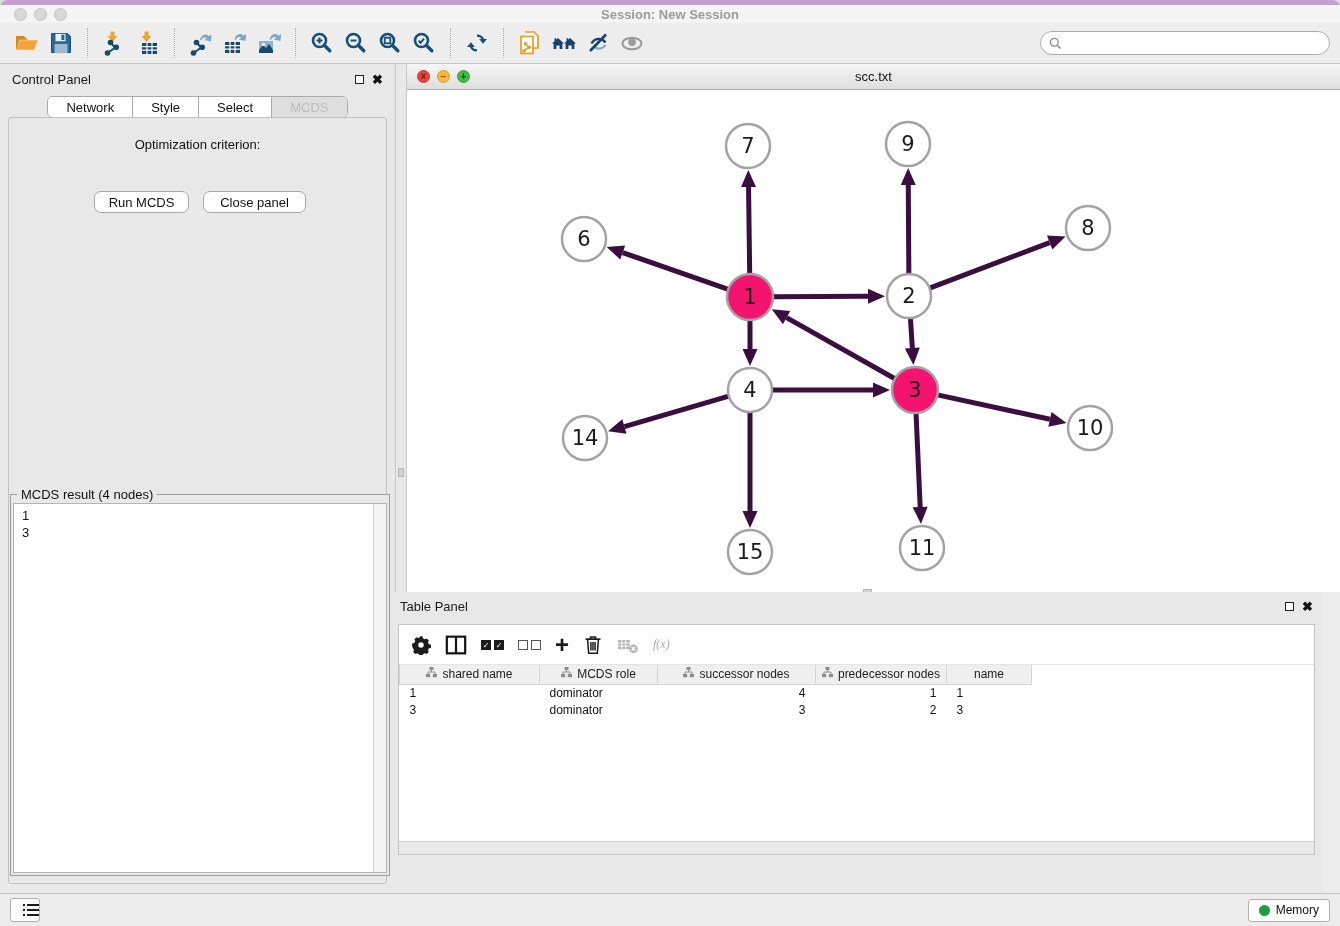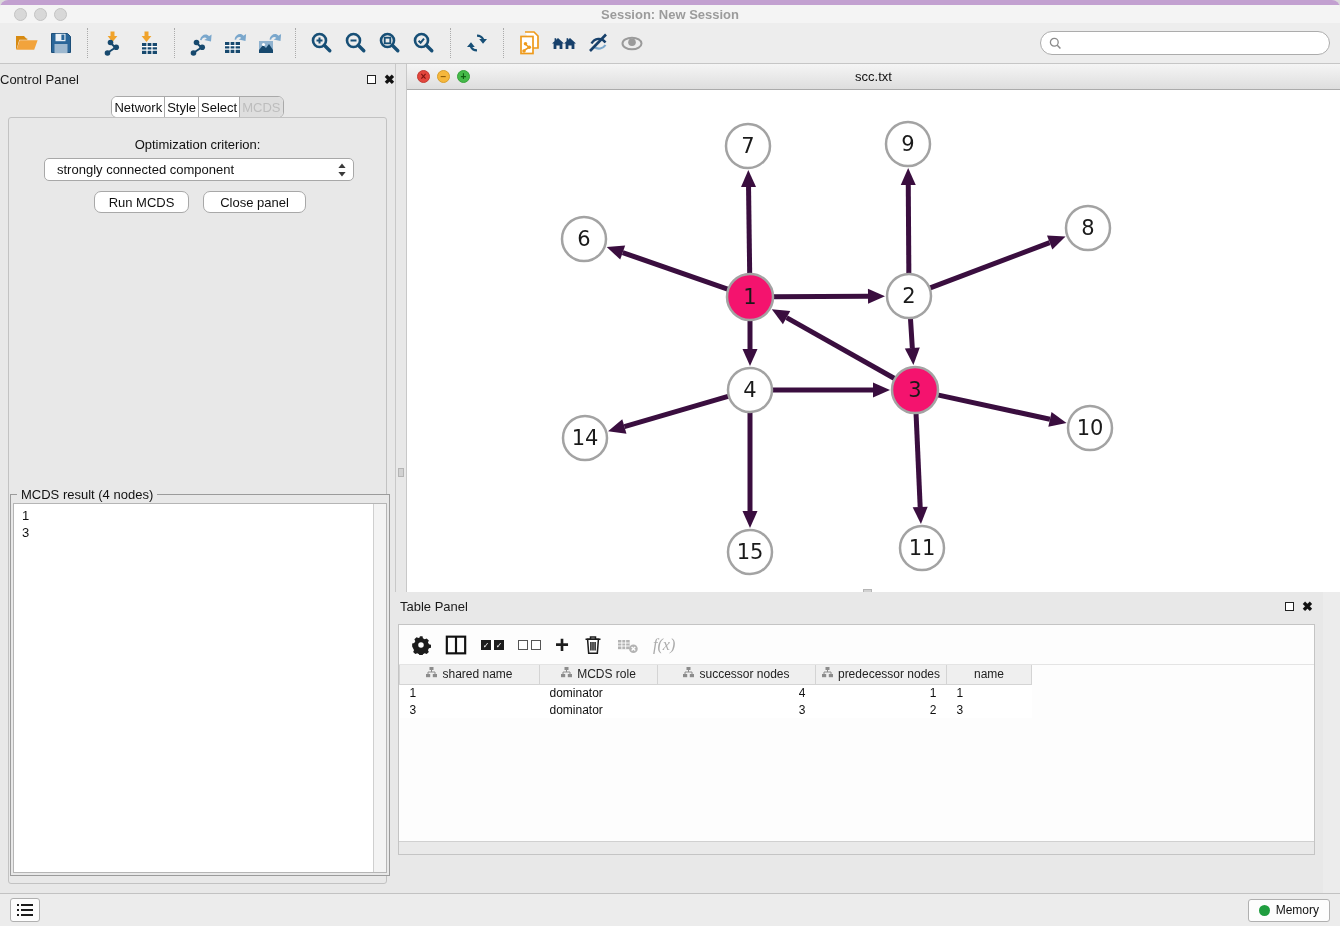--- a/index.html
+++ b/index.html
@@ -17,28 +17,28 @@
   .toolbar { position:absolute; left:0; top:23px; width:100%; height:41px; background:#EDEDED; border-bottom:1px solid #C6C6C6; display:flex; align-items:center; padding:0 10px; }
   .tb-ico { width:34px; height:30px; display:flex; align-items:center; justify-content:center; cursor:pointer; flex:0 0 auto; }
   .tb-ico svg { width:26px; height:26px; }
   .tb-sep { width:1px; height:30px; border-left:1px dotted #ABABAB; margin:0 9px; flex:0 0 auto; }
   .searchbox { margin-left:auto; width:290px; height:24px; background:#fff; border:1px solid #ACACAC; border-radius:12px; display:flex; align-items:center; padding:0 8px; }
   .searchbox svg { width:13px; height:13px; flex:0 0 auto; }
   .searchbox input { border:none; outline:none; background:transparent; flex:1; font-size:12px; margin-left:5px; }
 
   
   .control-panel { position:absolute; left:0; top:64px; width:395px; height:829px; background:#E8E8E8; }
-  .cp-header { height:30px; display:flex; align-items:center; padding:0 0; }
+  .cp-header { height:30px; display:flex; align-items:center; padding:0 12px; }
   .panel-title { font-size:13px; color:#1A1A1A; }
   .win-btns { margin-left:auto; display:flex; align-items:center; gap:8px; }
   .float-ico { width:9px; height:9px; border:1.5px solid #222; background:#fff; display:inline-block; cursor:pointer; }
   .close-ico { font-size:13px; font-weight:bold; color:#111; line-height:9px; cursor:pointer; }
 
   .tabgroup { display:flex; border:1px solid #A9A9A9; border-radius:6px; overflow:hidden; background:#fff; height:22px; }
-  .tabgroup .tab { padding:0 2px; font-size:13px; color:#111; background:#fff; display:flex; align-items:center; border-left:1px solid #A9A9A9; cursor:pointer; }
+  .tabgroup .tab { padding:0 18px; font-size:13px; color:#111; background:#fff; display:flex; align-items:center; border-left:1px solid #A9A9A9; cursor:pointer; }
   .tabgroup .tab:first-child { border-left:none; }
   .tabgroup .tab.active { background:#DEDEDE; color:#BDBDBD;text-align:right; }
   .cp-tabs-row { position:absolute; top:32px; left:0; width:100%; display:flex; justify-content:center; }
   .cp-content-border { position:absolute; left:8px; top:53px; width:379px; height:767px; border:1px solid #C2C2C2; border-radius:3px; }
 
   .opt-label { position:absolute; top:73px; left:0; width:100%; text-align:center; font-size:13px; color:#111; }
   .dropdown { position:absolute; top:94px; left:44px; width:310px; height:23px; background:#fff; border:1px solid #A8A8A8; border-radius:5px; display:flex; align-items:center; padding:0 6px 0 12px; cursor:pointer; }
   .dropdown .dd-val { flex:1; font-size:13px; color:#111; }
   .dd-stepper svg { width:10px; height:14px; display:block; }
   .cp-btn { position:absolute; height:22px; background:#fff; border:1px solid #A8A8A8; border-radius:7px; font-size:13px; color:#111; display:flex; align-items:center; justify-content:center; cursor:pointer; font-family:"Liberation Sans",sans-serif; }
@@ -72,34 +72,34 @@
   .table-panel { position:absolute; left:390px; top:592px; width:933px; height:301px; background:#E8E8E8; }
   .tp-header { height:28px; display:flex; align-items:center; padding:0 10px; }
   .tp-inset { position:absolute; left:8px; top:32px; width:917px; height:231px; background:#FDFDFD; border:1px solid #C4C4C4; }
   .tp-toolbar { height:40px; display:flex; align-items:center; padding:0 12px; gap:14px; border-bottom:1px solid #E4E4E4; }
   .tp-ico { display:flex; align-items:center; justify-content:center; cursor:pointer; }
   .tp-ico svg { display:block; }
   .cb-pair { display:flex; gap:3px; }
   .cb { width:10px; height:10px; font-size:8px; line-height:10px; text-align:center; }
   .cb.checked { background:#1C1C1C; color:#fff; border:1px solid #1C1C1C; }
   .cb.unchecked { background:#fff; border:1.5px solid #555; }
-  .fx-label { font-style:italic; font-family:"Liberation Serif",serif; font-size:16px; color:#ABABAB; cursor:default; }
+  .fx-label { font-style:italic; font-family:"Liberation Serif",serif; font-size:12px; color:#ABABAB; cursor:default; }
   .plus-glyph { font-size:24px; font-weight:bold; color:#1C1C1C; line-height:20px; }
 
   table.datatable { border-collapse:collapse; table-layout:fixed; font-size:12px; }
   table.datatable th { background:#EFEFEF; border:1px solid #D4D4D4; border-top:none; height:19px; font-weight:normal; color:#222; }
   table.datatable th .th-inner { display:flex; align-items:center; justify-content:center; gap:5px; }
   table.datatable td { height:17px; padding:0 10px; color:#111; background:#fff; }
   td.al { text-align:left; } td.ar { text-align:right; }
   .tp-scrollstrip { position:absolute; left:0; bottom:0; width:100%; height:13px; background:#E9E9E9; border-top:1px solid #D0D0D0; cursor:pointer; }
   .tp-tabs-row { position:absolute; left:0; bottom:7px; width:100%; display:flex; justify-content:center; }
 
   
   .statusbar { position:absolute; left:0; top:893px; width:100%; height:33px; background:#ECECEC; border-top:1px solid #C2C2C2; display:flex; align-items:center; padding:0 10px; }
-  .sb-btn { background:#FDFDFD; border:1px solid #B0B0B0; border-radius:3px; display:flex; align-items:center; justify-content:center; cursor:pointer; }
+  .sb-btn { background:#FDFDFD; border:1px solid #B0B0B0; border-radius:3px; display:flex; align-items:center; justify-content:flex-end; cursor:pointer; }
   #task-list-btn { width:30px; height:24px; }
   #memory-btn { margin-left:auto; height:23px; padding:0 10px; gap:6px; font-size:12px; color:#111; }
   .green-dot { width:11px; height:11px; border-radius:50%; background:#1F9D3F; }
 </style>
 </head>
 <body>
 
 <div id="win">
   <div class="top-strip"></div>
 
@@ -263,29 +263,20 @@
     <div class="cp-tabs-row">
       <div class="tabgroup" id="cp-tabs">
           <div class="tab">Network</div>
           <div class="tab">Style</div>
           <div class="tab">Select</div>
           <div class="tab active">MCDS</div>
         </div>
     </div>
     <div class="cp-content-border"></div>
     <div class="opt-label">Optimization criterion:</div>
-    <div class="dropdown">
-      <span class="dd-val">strongly connected component</span>
-      <span class="dd-stepper">
-        <svg viewBox="0 0 10 14">
-            <path d="M5 0.5L8.6 5H1.4z" fill="#3A3A3A"></path>
-            <path d="M5 13.5L1.4 9h7.2z" fill="#3A3A3A"></path>
-          </svg>
-      </span>
-    </div>
     <button class="cp-btn" id="run-btn">Run MCDS</button>
     <button class="cp-btn" id="closepanel-btn">Close panel</button>
 
     <div class="result-fieldset">
       <span class="result-legend">MCDS result (4 nodes)</span>
       <div class="result-box">
         <div class="result-text" id="result-items">
             <div>1</div>
             <div>3</div>
           </div>

